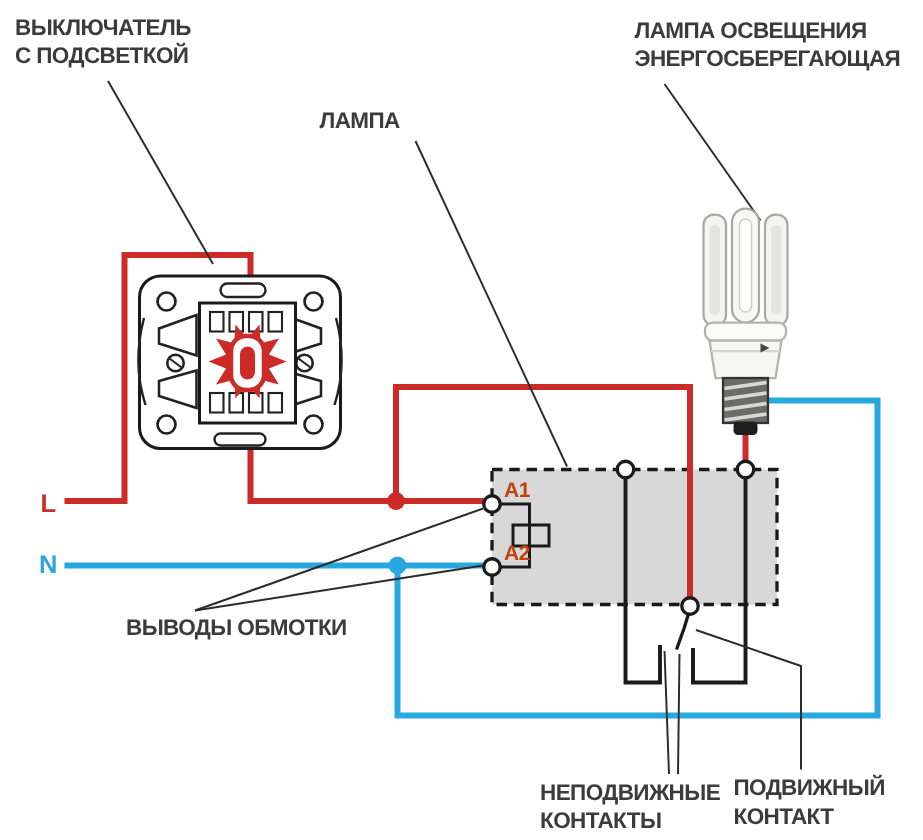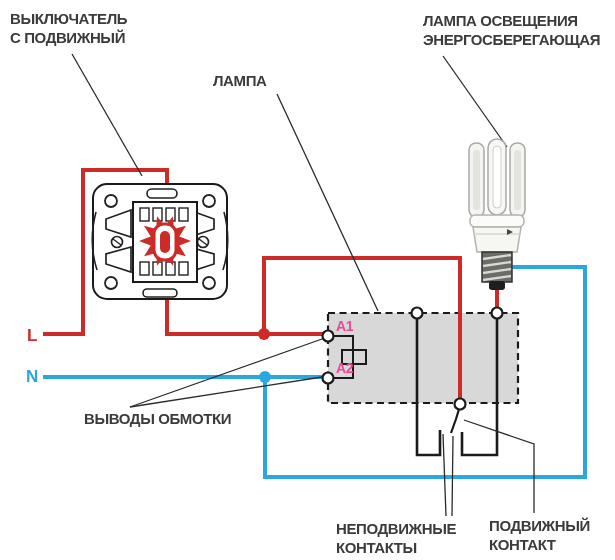--- a/index.html
+++ b/index.html
@@ -11,21 +11,21 @@
   .lbl{
     position:absolute;font-weight:bold;font-size:15px;line-height:19px;
     letter-spacing:-0.4px;color:#3b3b3b;white-space:nowrap;
   }
   .lbl .ln{display:block;}
   .phase-lbl{position:absolute;font-weight:bold;font-size:17px;line-height:17px;white-space:nowrap;letter-spacing:0;}
   .phase-l{color:#cc2b28;}
   .phase-n{color:#29a8e0;}
   .term-lbl{
     position:absolute;font-weight:bold;font-size:14px;line-height:14px;
-    color:#ec4899;letter-spacing:-0.3px;white-space:nowrap;
+    color:#c2410c;letter-spacing:-0.3px;white-space:nowrap;
   }
 </style>
 </head>
 <body>
 
 <div class="canvas">
 
   <svg class="diagram-svg" width="615" height="560" viewBox="0 0 615 560">
 
     <g>
@@ -146,38 +146,38 @@
       <g>
         <rect x="482" y="252" width="30" height="30" fill="#6b6b68" stroke="#333333" stroke-width="1.5"></rect>
         <path d="M483,259 L511,255 M483,266 L511,262 M483,273 L511,269 M483,280 L511,276" stroke="#d9d9d4" stroke-width="2.4" fill="none"></path>
         <rect x="489" y="281" width="16" height="9" rx="3" fill="#1e1e1e"></rect>
       </g>
     </g>
   </svg>
 
   <div class="lbl" style="left:10px;top:9px;">
     <span class="ln">ВЫКЛЮЧАТЕЛЬ</span>
-    <span class="ln">С ПОДВИЖНЫЙ</span>
+    <span class="ln">С ПОДСВЕТКОЙ</span>
   </div>
 
   <div class="lbl" style="left:213px;top:71px;">
     <span class="ln">ЛАМПА</span>
   </div>
 
   <div class="lbl" style="left:423px;top:11px;">
     <span class="ln">ЛАМПА ОСВЕЩЕНИЯ</span>
     <span class="ln">ЭНЕРГОСБЕРЕГАЮЩАЯ</span>
   </div>
 
   <div class="phase-lbl phase-l" style="left:27px;top:327px;">L</div>
   <div class="phase-lbl phase-n" style="left:26px;top:368px;">N</div>
 
   <div class="lbl" style="left:84px;top:409px;">ВЫВОДЫ ОБМОТКИ</div>
 
-  <div class="lbl" style="left:336px;top:519px;">
+  <div class="lbl" style="left:360px;top:519px;">
     <span class="ln">НЕПОДВИЖНЫЕ</span>
     <span class="ln">КОНТАКТЫ</span>
   </div>
 
   <div class="lbl" style="left:489px;top:516px;">
     <span class="ln">ПОДВИЖНЫЙ</span>
     <span class="ln">КОНТАКТ</span>
   </div>
 
   <div class="term-lbl" style="left:336px;top:319px;">A1</div>

